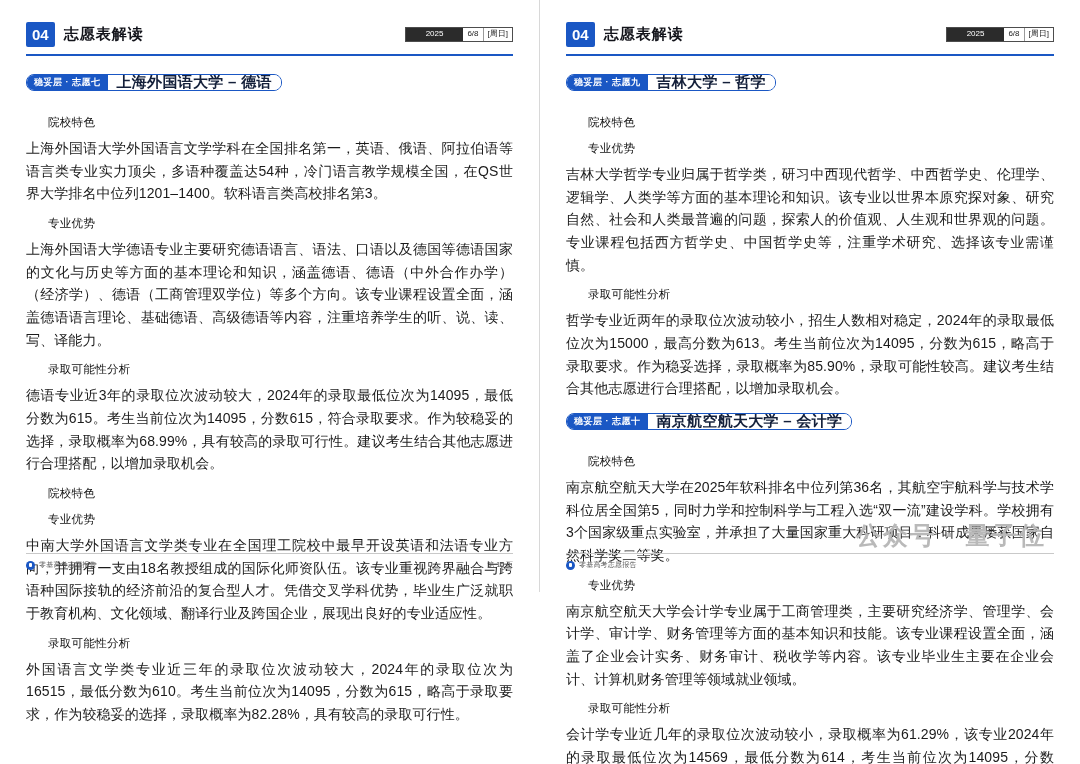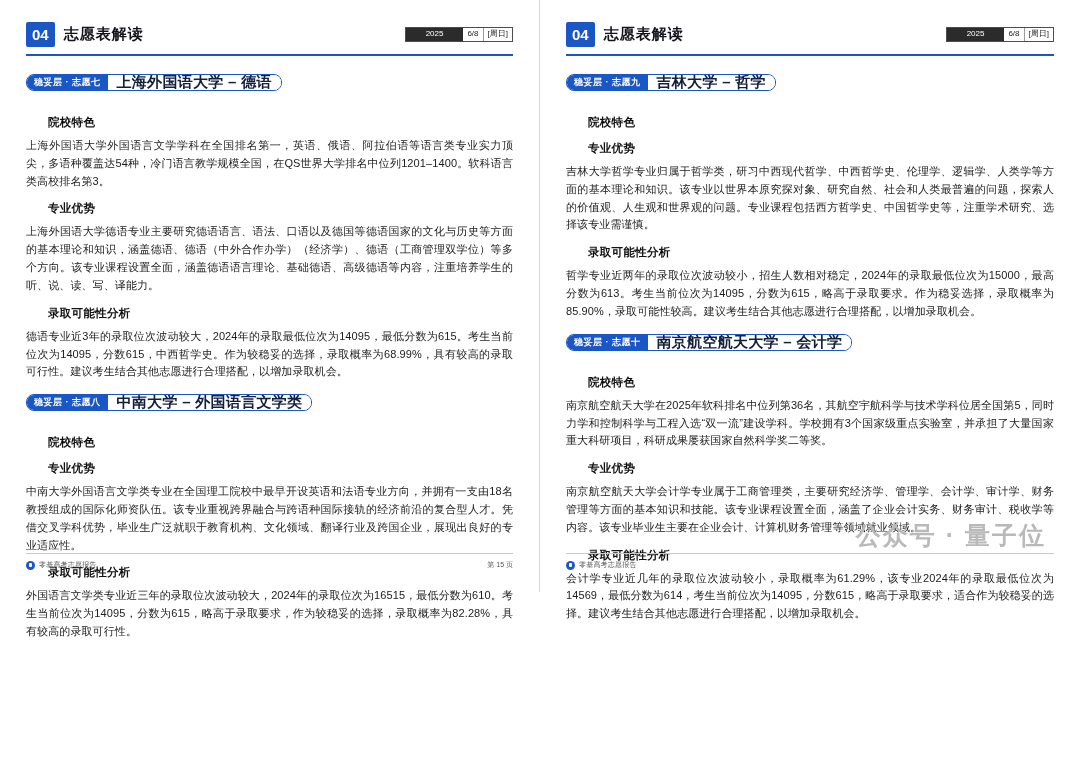--- a/index.html
+++ b/index.html
@@ -100,28 +100,28 @@
     font-size: 15px;
     padding: 0 9px;
     display: flex;
     align-items: center;
     font-weight: bold;
     letter-spacing: 0.3px;
   }
 
   .sec-title {
     font-size: 11.5px;
-    font-weight: bold;
+    font-weight: normal;
     color: #111;
     margin: 11px 0 7px 0;
     letter-spacing: 0.3px;
     padding-left: 22px;
   }
   .sec-body {
-    font-size: 11px;
+    font-size: 14px;
     line-height: 1.62;
     color: #1b1b1b;
     text-align: justify;
     margin: 0 0 9px 0;
     letter-spacing: 0.1px;
   }
 
   
   .pg-footer {
     position: absolute;
@@ -190,28 +190,24 @@
     <div>
       <div class="school-tag">
         <span class="tag-left">稳妥层 · 志愿七</span>
         <span class="tag-right">上海外国语大学 – 德语</span>
       </div>
       <div class="sec-title">院校特色</div>
       <p class="sec-body">上海外国语大学外国语言文学学科在全国排名第一，英语、俄语、阿拉伯语等语言类专业实力顶尖，多语种覆盖达54种，冷门语言教学规模全国，在QS世界大学排名中位列1201–1400。软科语言类高校排名第3。</p>
       <div class="sec-title">专业优势</div>
       <p class="sec-body">上海外国语大学德语专业主要研究德语语言、语法、口语以及德国等德语国家的文化与历史等方面的基本理论和知识，涵盖德语、德语（中外合作办学）（经济学）、德语（工商管理双学位）等多个方向。该专业课程设置全面，涵盖德语语言理论、基础德语、高级德语等内容，注重培养学生的听、说、读、写、译能力。</p>
       <div class="sec-title">录取可能性分析</div>
-      <p class="sec-body">德语专业近3年的录取位次波动较大，2024年的录取最低位次为14095，最低分数为615。考生当前位次为14095，分数615，中西哲学史。作为较稳妥的选择，录取概率为68.99%，具有较高的录取可行性。建议考生结合其他志愿进行合理搭配，以增加录取机会。</p>
-    </div>
-
-    <div>
-      <div class="school-tag">
-        <span class="tag-left">稳妥层 · 志愿八</span>
-        <span class="tag-right">中南大学 – 外国语言文学类</span>
-      </div>
+      <p class="sec-body">德语专业近3年的录取位次波动较大，2024年的录取最低位次为14095，最低分数为615。考生当前位次为14095，分数615，符合录取要求。作为较稳妥的选择，录取概率为68.99%，具有较高的录取可行性。建议考生结合其他志愿进行合理搭配，以增加录取机会。</p>
+    </div>
+
+    <div>
       <div class="sec-title">院校特色</div>
       <div class="sec-title">专业优势</div>
       <p class="sec-body">中南大学外国语言文学类专业在全国理工院校中最早开设英语和法语专业方向，并拥有一支由18名教授组成的国际化师资队伍。该专业重视跨界融合与跨语种国际接轨的经济前沿的复合型人才。凭借交叉学科优势，毕业生广泛就职于教育机构、文化领域、翻译行业及跨国企业，展现出良好的专业适应性。</p>
       <div class="sec-title">录取可能性分析</div>
       <p class="sec-body">外国语言文学类专业近三年的录取位次波动较大，2024年的录取位次为16515，最低分数为610。考生当前位次为14095，分数为615，略高于录取要求，作为较稳妥的选择，录取概率为82.28%，具有较高的录取可行性。</p>
     </div>
 
     <div class="pg-footer">
       <span class="foot-logo"></span>
       <span class="foot-text">零基高考志愿报告</span>

